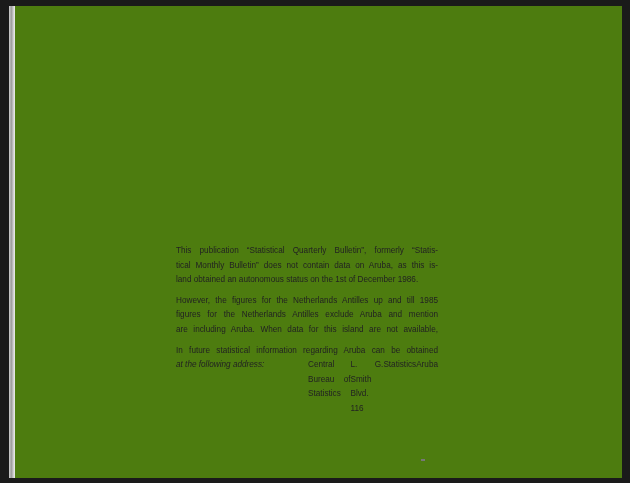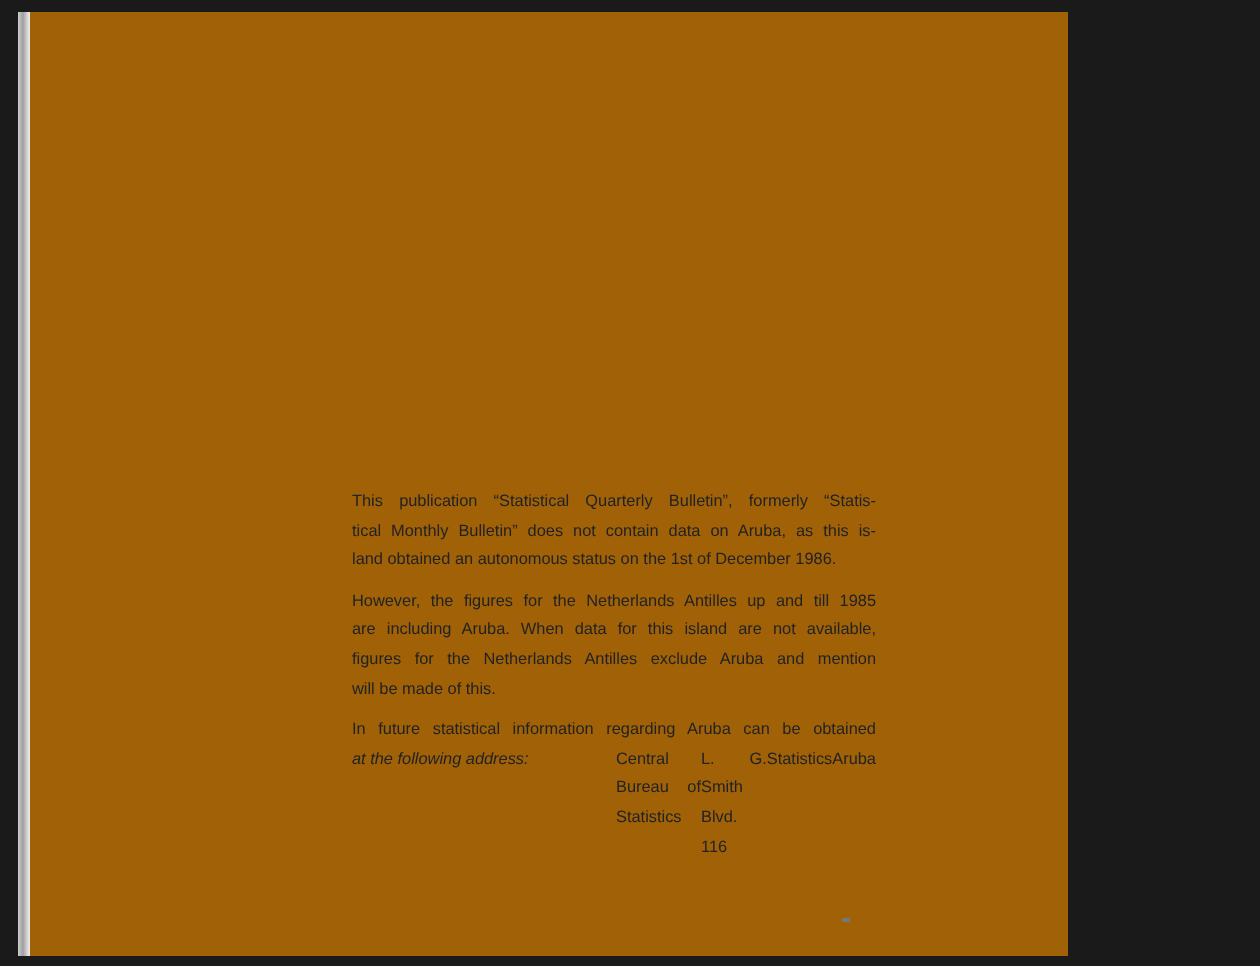--- a/index.html
+++ b/index.html
@@ -1,22 +1,22 @@
 <!DOCTYPE html>
 <html><head>
 <meta charset="utf-8">
 <style>
   html, body { margin: 0; padding: 0; }
   body {
     width: 630px; height: 483px; background: #1a1a1a; position: relative; overflow: hidden;
     font-family: "Liberation Sans", sans-serif;
   }
   .page {
-    position: absolute; left: 9px; top: 6px; width: 525px; height: 472px;
-    background: #a16207;
+    position: absolute; left: 9px; top: 6px; width: 613px; height: 472px;
+    background: #4d7c0f;
   }
   .spine {
     position: absolute; left: 0; top: 0; width: 6px; height: 100%;
     background: linear-gradient(to right, #cfcfcf, #9e9e9e 40%, #d8d8d8 80%, #eeeeee);
   }
   .text-block {
     position: absolute; left: 167px; top: 238px; width: 262px;
     font-size: 8.2px; color: #222; line-height: 14.6px;
   }
   .para { margin: 0 0 6px 0; text-align: justify; text-align-last: left; }
@@ -34,23 +34,22 @@
   <div class="spine"></div>
 
   <div class="text-block">
     <div class="para">
       <span class="justify-line">This publication “Statistical Quarterly Bulletin”, formerly “Statis-</span>
       <span class="justify-line">tical Monthly Bulletin” does not contain data on Aruba, as this is-</span>
       <span class="last-line">land obtained an autonomous status on the 1st of December 1986.</span>
     </div>
     <div class="para">
       <span class="justify-line">However, the figures for the Netherlands Antilles up and till 1985</span>
+      <span class="justify-line">figures for the Netherlands Antilles exclude Aruba and mention</span>
       <span class="justify-line">are including Aruba. When data for this island are not available,</span>
-      <span class="justify-line">figures for the Netherlands Antilles exclude Aruba and mention</span>
-      <span class="last-line">will be made of this.</span>
     </div>
     <div class="para">
       <span class="justify-line">In future statistical information regarding Aruba can be obtained</span>
       <div class="addr-row">
         <span class="addr-label">at the following address:</span>
         <div class="addr-lines">
           <span>Central Bureau of Statistics</span>
           <span>L. G. Smith Blvd. 116</span>
           <span>Statistics</span>
           <span>Aruba</span>

